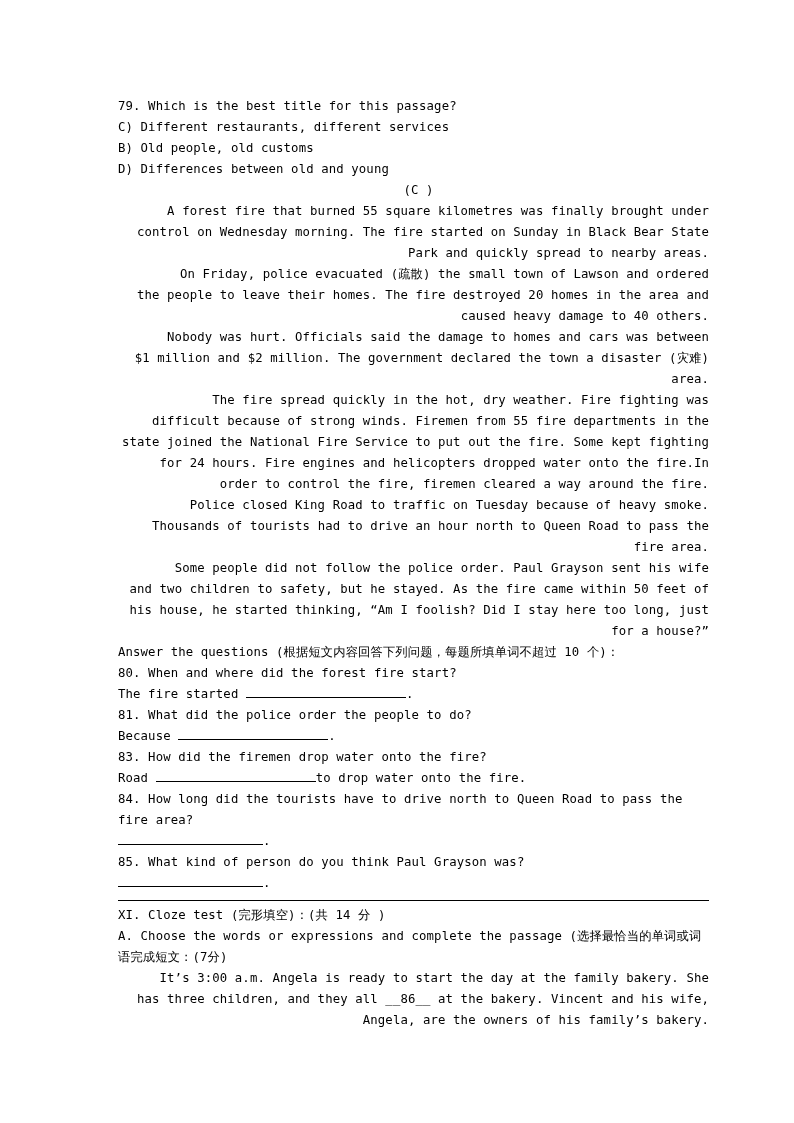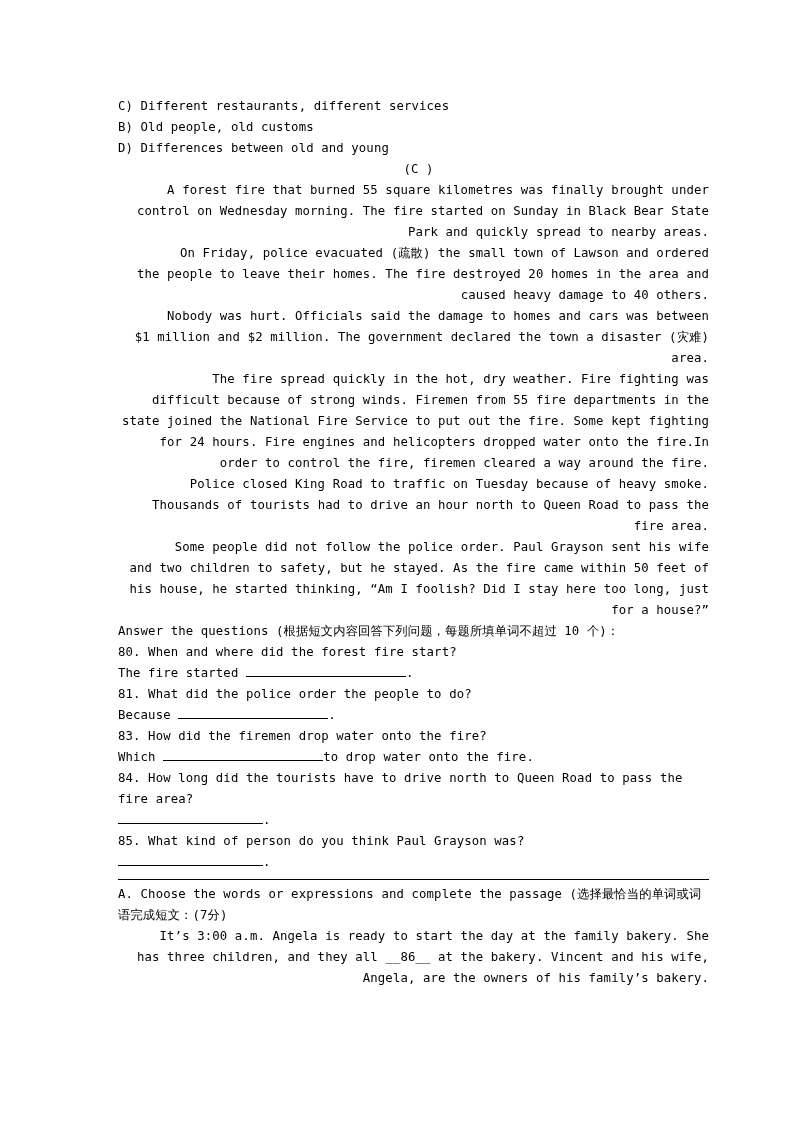--- a/index.html
+++ b/index.html
@@ -59,20 +59,21 @@
     margin: 6px 0 4px 0;
     height: 0;
   }
 </style>
 </head>
 <body>
 
 <div class="page">
   <div class="content">
 
+    <p class="q-line">79. Which is the best title for this passage?</p>
     <p class="q-line">C) Different restaurants, different services</p>
     <p class="q-line">B) Old people, old customs</p>
     <p class="q-line">D) Differences between old and young</p>
     <p class="center-ans">(C )</p>
 
     <p class="indent-body">A forest fire that burned 55 square kilometres was finally brought under control on Wednesday morning. The fire started on Sunday in Black Bear State Park and quickly spread to nearby areas.</p>
     <p class="indent-body">On Friday, police evacuated (疏散) the small town of Lawson and ordered the people to leave their homes. The fire destroyed 20 homes in the area and caused heavy damage to 40 others.</p>
     <p class="indent-body">Nobody was hurt. Officials said the damage to homes and cars was between $1 million and $2 million. The government declared the town a disaster (灾难) area.</p>
     <p class="indent-body">The fire spread quickly in the hot, dry weather. Fire fighting was difficult because of strong winds. Firemen from 55 fire departments in the state joined the National Fire Service to put out the fire. Some kept fighting for 24 hours. Fire engines and helicopters dropped water onto the fire.In order to control the fire, firemen cleared a way around the fire.</p>
     <p class="indent-body">Police closed King Road to traffic on Tuesday because of heavy smoke. Thousands of tourists had to drive an hour north to Queen Road to pass the fire area.</p>
@@ -81,27 +82,28 @@
     <p class="q-line">Answer the questions (根据短文内容回答下列问题，每题所填单词不超过 10 个)：</p>
 
     <p class="q-line">80. When and where did the forest fire start?</p>
     <p class="q-line"><span>The fire started </span><span class="blank b-160"></span><span>.</span></p>
 
     <p class="q-line">81. What did the police order the people to do?</p>
 
     <p class="q-line"><span>Because </span><span class="blank b-150"></span><span>.</span></p>
 
     <p class="q-line">83. How did the firemen drop water onto the fire?</p>
-    <p class="q-line"><span>Which </span><span class="blank b-160"></span><span>to drop water onto the fire.</span></p>
+    <p class="q-line"><span>Road </span><span class="blank b-160"></span><span>to drop water onto the fire.</span></p>
 
     <p class="q-line">84. How long did the tourists have to drive north to Queen Road to pass the fire area?</p>
     <p class="q-line"><span class="blank b-145"></span><span>.</span></p>
 
     <p class="q-line">85. What kind of person do you think Paul Grayson was?</p>
     <p class="q-line"><span class="blank b-145"></span><span>.</span></p>
 
     <hr class="sec-divider">
 
+    <p class="q-line">XI. Cloze test (完形填空)：(共 14 分 )</p>
     <p class="q-line">A. Choose the words or expressions and complete the passage (选择最恰当的单词或词语完成短文：(7分)</p>
     <p class="indent-body">It’s 3:00 a.m. Angela is ready to start the day at the family bakery. She has three children, and they all __86__ at the bakery. Vincent and his wife, Angela, are the owners of his family’s bakery.</p>
 
   </div>
 </div>
 
 </body></html>

